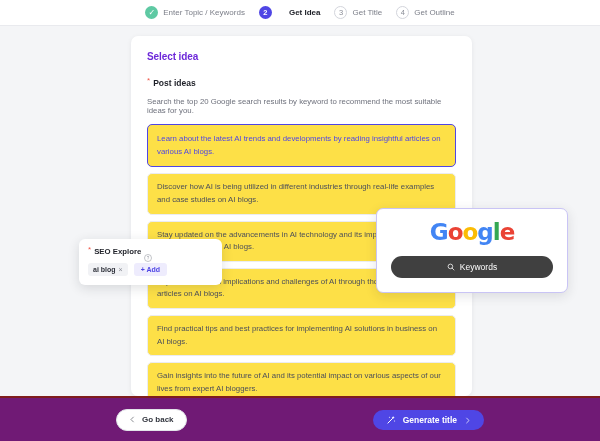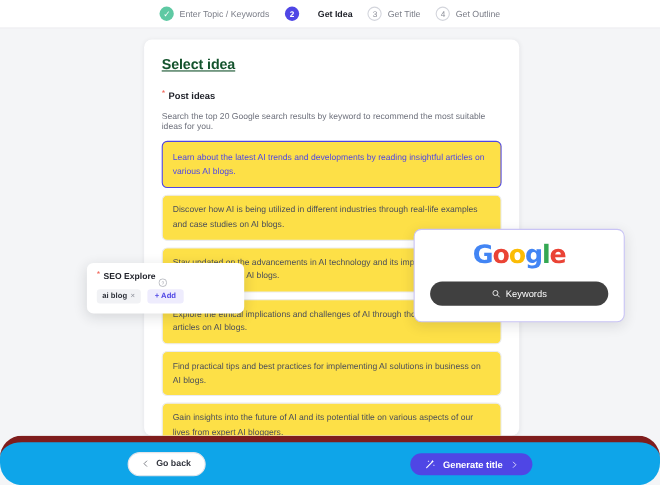--- a/index.html
+++ b/index.html
@@ -77,25 +77,24 @@
     width: 341px;
     bottom: 45px;
     background: #ffffff;
     border-radius: 7px;
     box-shadow: 0 1px 5px rgba(30,32,45,.07);
     padding: 15px 16px 0 16px;
     overflow: hidden;
   }
 
   #page-title {
-    font-size: 13px;
-    font-weight: bold;
-    color: #14532d;
+    font-size: 10px;
+    font-weight: bold;
+    color: #6d28d9;
     letter-spacing: -.1px;
-    text-decoration: underline;
   }
 
   #field-label-row {
     display: flex;
     align-items: center;
     gap: 3px;
     margin-top: 16px;
   }
   .required-star {
     color: #f0584a;
@@ -247,27 +246,26 @@
     cursor: pointer;
   }
 
   
   #footer {
     position: absolute;
     left: 0;
     right: 0;
     bottom: 0;
     height: 45px;
-    background: #0ea5e9;
-    border-top: 6px solid #7f1d1d;
+    background: #701a75;
+    border-top: 2px solid #7f1d1d;
     display: flex;
     align-items: center;
     justify-content: space-between;
     padding: 0 116px;
-    border-radius: 20px;
   }
   #go-back-button {
     background: #ffffff;
     border: 1px solid #e2e4e9;
     border-radius: 14px;
     height: 22px;
     padding: 0 12px;
     display: flex;
     align-items: center;
     gap: 6px;
@@ -327,21 +325,21 @@
   </div>
 
   <div id="field-help">Search the top 20 Google search results by keyword to recommend the most suitable ideas for you.</div>
 
   <div id="idea-list">
       <div class="idea-item selected">Learn about the latest AI trends and developments by reading insightful articles on various AI blogs.</div>
       <div class="idea-item">Discover how AI is being utilized in different industries through real-life examples and case studies on AI blogs.</div>
       <div class="idea-item">Stay updated on the advancements in AI technology and its impact on society by following reputable AI blogs.</div>
       <div class="idea-item">Explore the ethical implications and challenges of AI through thought-provoking articles on AI blogs.</div>
       <div class="idea-item">Find practical tips and best practices for implementing AI solutions in business on AI blogs.</div>
-      <div class="idea-item">Gain insights into the future of AI and its potential title on various aspects of our lives from expert AI bloggers.</div>
+      <div class="idea-item">Gain insights into the future of AI and its potential impact on various aspects of our lives from expert AI bloggers.</div>
     </div>
 </div>
 
 <div id="seo-popover">
   <div id="seo-header">
     <span class="required-star">*</span>
     <span id="seo-title">SEO Explore</span>
     <span class="help-icon">
       <svg viewBox="0 0 16 16" width="8" height="8">
         <circle cx="8" cy="8" r="7" fill="none" stroke="#9a9da6" stroke-width="1.2"></circle>

